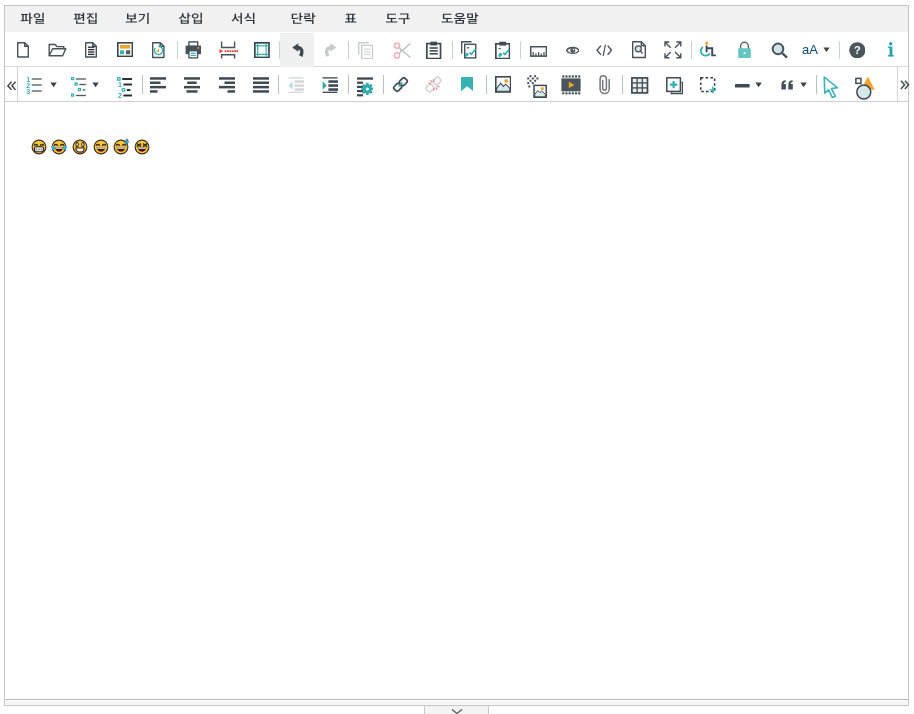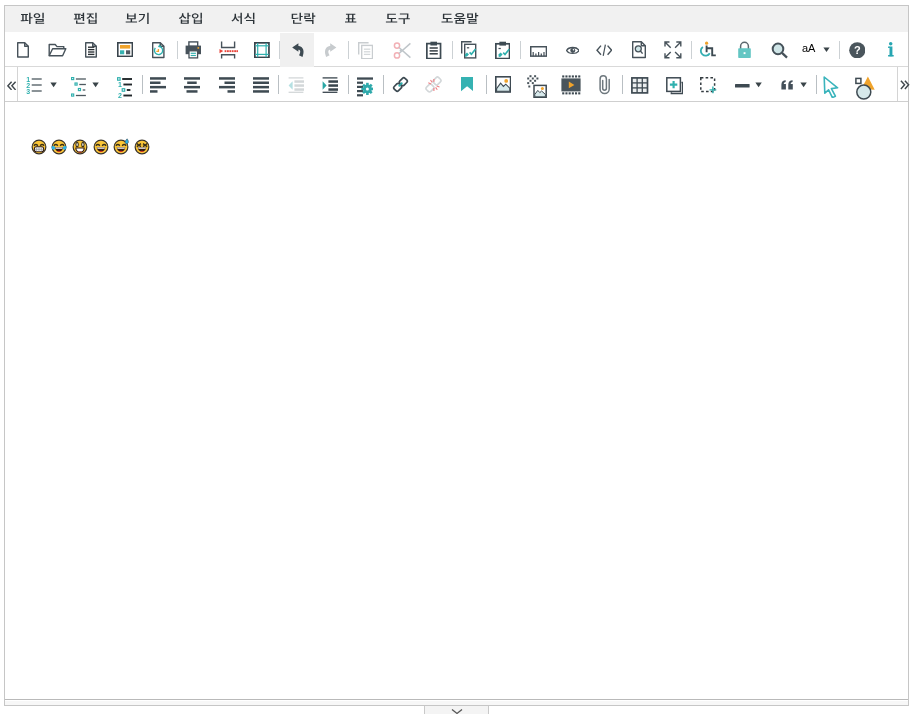--- a/index.html
+++ b/index.html
@@ -196,21 +196,21 @@
   </svg>
 <svg style="position:absolute;left:737.8px;top:41.3px;" width="13" height="17.5" viewBox="0 0 13 17.5">
     <path d="M2.6 8 V5.2 A3.9 3.9 0 0 1 10.4 5.2 V8" fill="none" stroke="#5d686e" stroke-width="1.5"></path>
     <rect x="0.2" y="7.2" width="12.6" height="9.9" rx="0.8" fill="#63c6c3"></rect>
     <rect x="5.6" y="11.2" width="1.9" height="1.9" fill="#fff"></rect>
   </svg>
 <svg style="position:absolute;left:770.5px;top:42px;" width="17.5" height="16.5" viewBox="0 0 17.5 16.5">
     <circle cx="7" cy="6.9" r="5.3" fill="#cfe5e7" stroke="#46525a" stroke-width="2"></circle>
     <line x1="11" y1="10.9" x2="16" y2="15.6" stroke="#46525a" stroke-width="2.3"></line>
   </svg>
-<div style="position:absolute;left:802px;top:41.5px;width:20px;height:17px;font-size:11px;color:#000000;font-family:'Liberation Sans',sans-serif;">aA</div>
+<div style="position:absolute;left:802px;top:41.5px;width:20px;height:17px;font-size:13px;color:#0c4a6e;font-family:'Liberation Sans',sans-serif;">aA</div>
 <svg style="position:absolute;left:822.5px;top:47.3px;" width="7" height="5.4" viewBox="0 0 7 5.4">
     <path d="M0.4 0.4 H6.6 L3.5 5 Z" fill="#3a4449"></path>
   </svg>
 <svg style="position:absolute;left:848.8px;top:41.8px;" width="16.6" height="16.6" viewBox="0 0 16.6 16.6">
     <circle cx="8.3" cy="8.3" r="8.1" fill="#4a555c"></circle>
     <text x="8.3" y="12.2" font-size="11" font-weight="bold" fill="#fff" text-anchor="middle" font-family="Liberation Sans">?</text>
   </svg>
 <svg style="position:absolute;left:887.6px;top:42.1px;" width="6" height="15.6" viewBox="0 0 6 15.6">
     <g fill="#27a6b2">
       <circle cx="2.7" cy="1.8" r="1.75"></circle>

